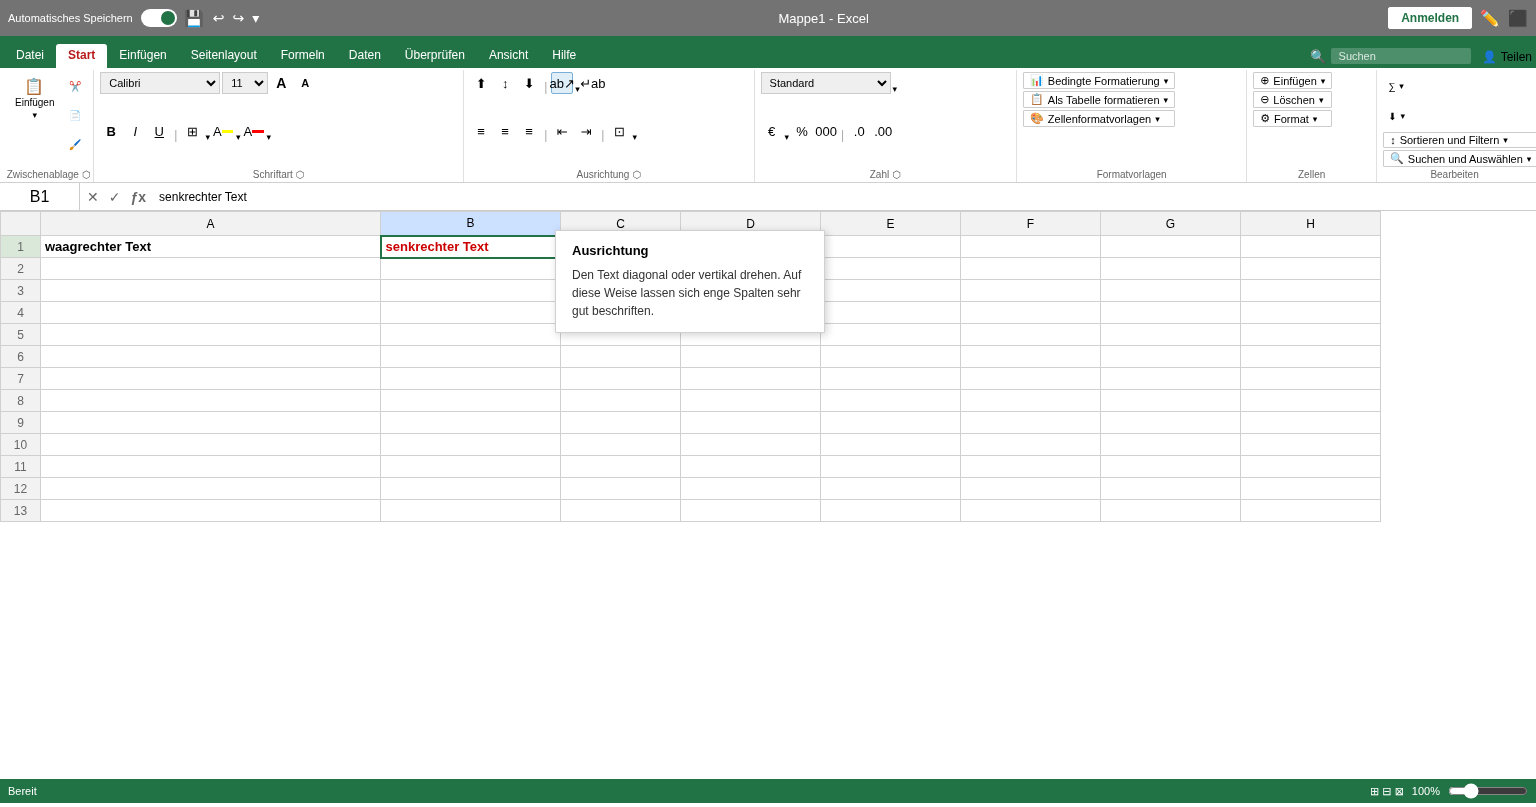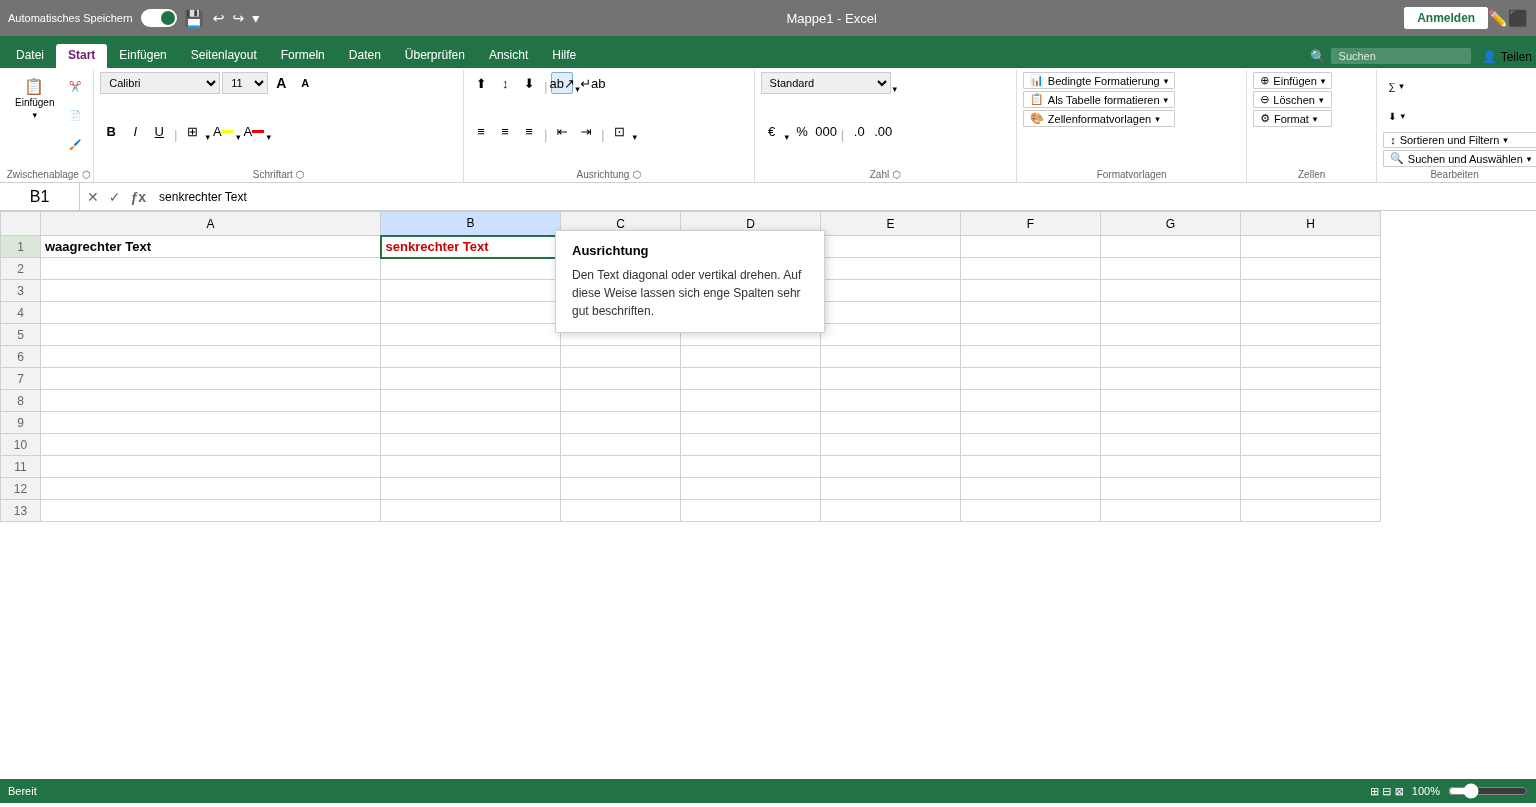--- a/index.html
+++ b/index.html
@@ -10,21 +10,21 @@
       background: #737373;
       color: #fff;
       height: 36px;
       display: flex;
       align-items: center;
       padding: 0 8px;
       justify-content: space-between;
     }
     .title-bar-left { display: flex; align-items: center; gap: 8px; font-size: 12px; }
     .title-bar-center { font-size: 13px; font-weight: normal; }
-    .title-bar-right { display: flex; align-items: center; }
+    .title-bar-right { display: flex; align-items: center; gap: 8px; }
     .autosave-label { font-size: 11px; }
     .toggle-switch {
       width: 36px; height: 18px; background: #fff; border-radius: 9px;
       display: inline-flex; align-items: center; padding: 2px;
     }
     .toggle-knob { width: 14px; height: 14px; background: #217346; border-radius: 50%; margin-left: auto; }
     .anmelden-btn {
       background: #fff; color: #217346; border: 1px solid #fff; border-radius: 2px;
       padding: 3px 12px; font-size: 12px; cursor: pointer; font-weight: 600;
     }
@@ -39,21 +39,21 @@
     }
     .ribbon-tab {
       padding: 4px 12px 6px;
       color: #fff;
       font-size: 12px;
       cursor: pointer;
       border-radius: 3px 3px 0 0;
     }
     .ribbon-tab.active {
       background: #fff;
-      color: #701a75;
+      color: #b91c1c;
       font-weight: 600;
     }
     .ribbon-search {
       margin-left: auto;
       display: flex;
       align-items: center;
       gap: 4px;
       color: #fff;
       font-size: 12px;
       padding-bottom: 4px;

